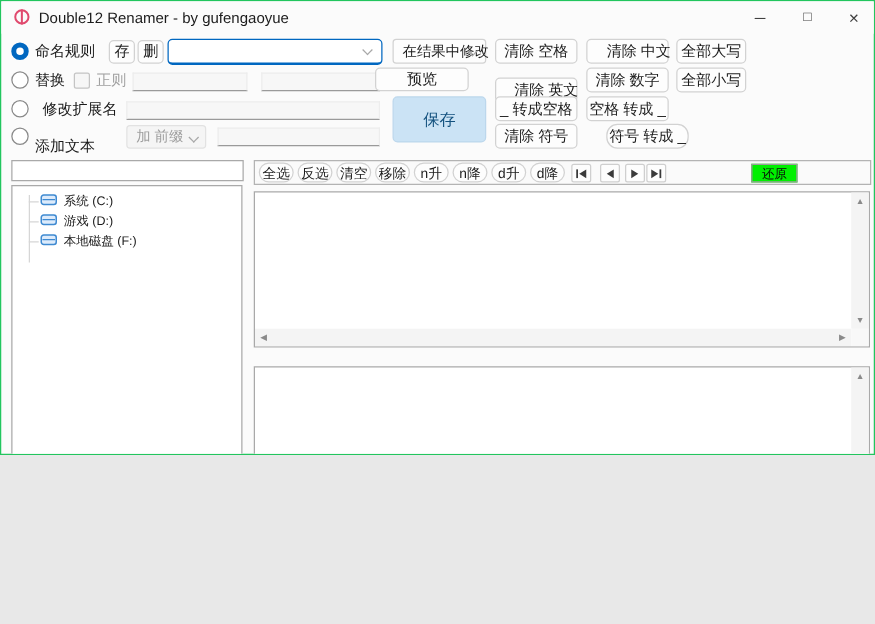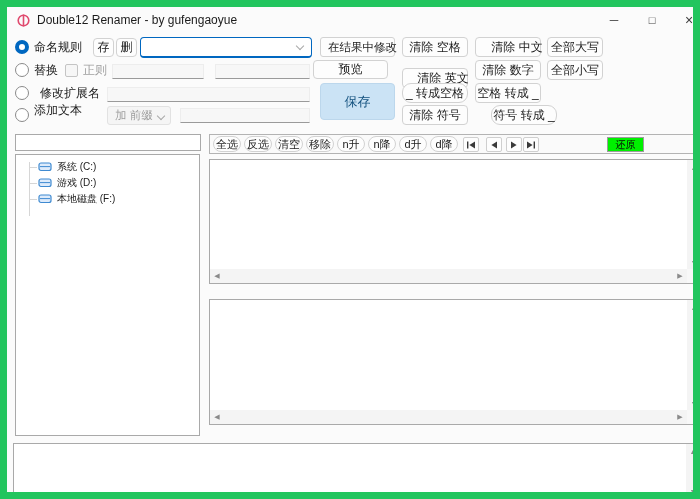--- a/index.html
+++ b/index.html
@@ -1,20 +1,20 @@
 <!DOCTYPE html>
 <html><head>
 <meta charset="utf-8">
 <style>
   * { margin:0; padding:0; box-sizing:border-box; }
   html,body { background:#e8e8e8; }
   body { font-family:"Liberation Sans", sans-serif; }
   .window {
-    position:relative; width:700px; height:499px; background:#fbfbfb;
-    border:7px solid #22c55e; overflow:hidden;
+    position:relative; width:700px; height:364px; background:#fbfbfb;
+    border:1px solid #22c55e; overflow:hidden;
   }
   .abs { position:absolute; }
 
   
   .titlebar { position:absolute; left:0; top:0; width:700px; height:26px; background:#fbfbfb; }
   .app-title { position:absolute; left:30px; top:0; line-height:26px; font-size:12px; color:#1b1b1b; white-space:nowrap; }
   .wc-btn { position:absolute; top:0; height:26px; width:38px; display:flex; align-items:center; justify-content:center;
             font-size:12px; color:#404040; }
   .wc-btn.max { font-size:11px; }
   .wc-btn.close { font-size:14px; }
@@ -104,34 +104,34 @@
   <button class="btn" style="left:395px;top:30px;width:66px;height:20px;">清除 空格</button>
   <button class="btn" style="left:468px;top:30px;width:66px;height:20px;padding-left:18px;">清除 中文</button>
   <button class="btn" style="left:540px;top:30px;width:56px;height:20px;">全部大写</button>
 
   <span class="radio" style="left:8px;top:56px;"></span>
   <span class="ctl-label" style="left:27px;top:54px;">替换</span>
   <span class="checkbox" style="left:58px;top:57px;"></span>
   <span class="ctl-label disabled" style="left:76px;top:54px;">正则</span>
   <input class="dfield" style="left: 105px; top: 57px; width: 92px; height: 15px;" disabled="" value="">
   <input class="dfield" style="left: 208px; top: 57px; width: 95px; height: 15px;" disabled="" value="">
-  <button class="btn" style="left:306px;top:53px;width:75px;height:19px;">预览</button>
+  <button class="btn" style="left:299px;top:53px;width:75px;height:19px;">预览</button>
   <button class="btn" style="left:395px;top:61px;width:66px;height:20px;padding-left:16px;">清除 英文</button>
   <button class="btn" style="left:468px;top:53px;width:66px;height:20px;">清除 数字</button>
   <button class="btn" style="left:540px;top:53px;width:56px;height:20px;">全部小写</button>
 
   <span class="radio" style="left:8px;top:79px;"></span>
   <span class="ctl-label" style="left:33px;top:77px;">修改扩展名</span>
   <input class="dfield" style="left: 100px; top: 80px; width: 203px; height: 15px;" disabled="" value="">
   <button class="btn save-btn" style="left:313px;top:76px;width:75px;height:37px;">保存</button>
-  <button class="btn" style="left:395px;top:76px;width:66px;height:20px;border-radius:9px;">_ 转成空格</button>
+  <button class="btn" style="left:395px;top:76px;width:66px;height:20px;">_ 转成空格</button>
   <button class="btn" style="left:468px;top:76px;width:66px;height:20px;">空格 转成 _</button>
 
   <span class="radio" style="left:8px;top:101px;"></span>
-  <span class="ctl-label" style="left:27px;top:94px;text-align:center;">添加文本</span>
+  <span class="ctl-label" style="left:27px;top:107px;text-align:center;">添加文本</span>
   <div class="selectbox disabled" style="left:100px;top:99px;width:64px;height:19px;">
     <span>加 前缀</span>
     <span class="chev gray" style="right:6px;top:6px;"></span>
   </div>
   <input class="dfield" style="left: 173px; top: 101px; width: 130px; height: 15px;" disabled="" value="">
   <button class="btn" style="left:395px;top:98px;width:66px;height:20px;">清除 符号</button>
   <button class="btn" style="left:484px;top:98px;width:66px;height:20px;border-radius:9px;">符号 转成 _</button>
 
   <div class="panel" style="left:8px;top:127px;width:186px;height:17px;background:#fff;"></div>
 

